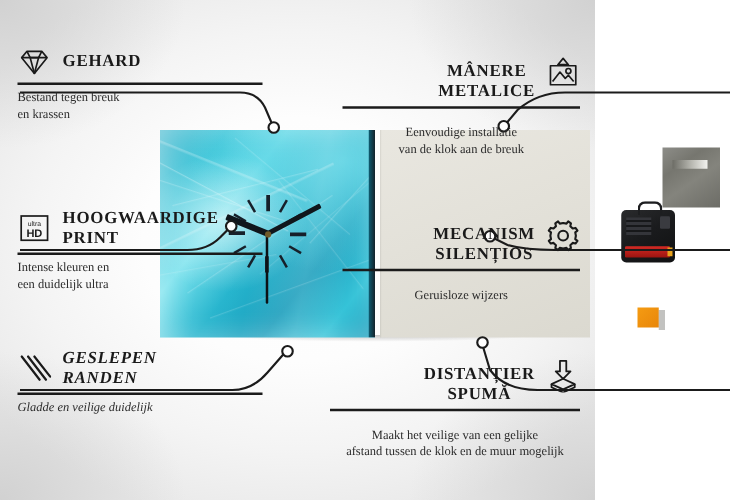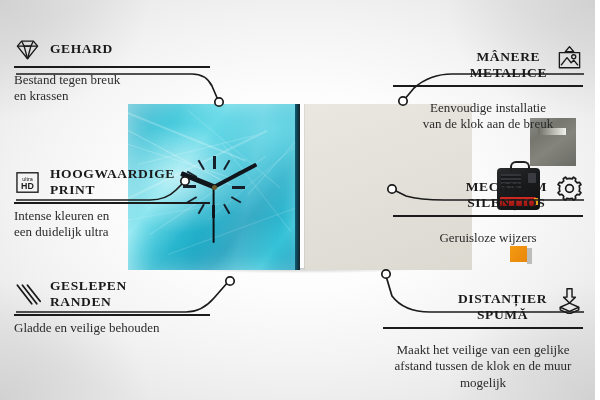--- a/index.html
+++ b/index.html
@@ -2,21 +2,21 @@
 <html><head>
 <meta charset="utf-8">
 <style>
   html,body{margin:0;padding:0;}
   body{
     width:600px;height:400px;overflow:hidden;
     font-family:"Liberation Serif", serif;
     background:#ffffff;
   }
   #stage{
-    position:relative;width:595px;height:400px;
+    position:relative;width:476px;height:400px;
     background:
       radial-gradient(ellipse 62% 58% at 50% 48%, #ffffff 0%, #fdfdfd 42%, #f4f4f4 72%, #e9e9e9 100%);
   }
   .corner-shade{position:absolute;width:150px;height:120px;pointer-events:none;}
   .cs-tl{left:0;top:0;background:radial-gradient(ellipse at 0% 0%, rgba(190,190,190,.55), rgba(255,255,255,0) 70%);}
   .cs-tr{right:0;top:0;background:radial-gradient(ellipse at 100% 0%, rgba(190,190,190,.55), rgba(255,255,255,0) 70%);}
   .cs-bl{left:0;bottom:0;background:radial-gradient(ellipse at 0% 100%, rgba(190,190,190,.55), rgba(255,255,255,0) 70%);}
   .cs-br{right:0;bottom:0;background:radial-gradient(ellipse at 100% 100%, rgba(190,190,190,.55), rgba(255,255,255,0) 70%);}
 
   
@@ -80,28 +80,28 @@
 
   
   .feat{position:absolute;width:196px;}
   .feat .head{display:flex;align-items:center;gap:9px;}
   .feat.right .head{justify-content:flex-end;}
   .feat .title{
     font-size:13.5px;letter-spacing:.6px;line-height:1.22;
     color:#1a1a1a;text-transform:uppercase;font-weight:700;
   }
   .feat .rule{height:1.6px;background:#1b1b1b;margin:3px 0 4px;}
-  .feat .desc{font-size:13px;line-height:1.3;color:#2b2b2b;}
+  .feat .desc{font-size:10px;line-height:1.3;color:#2b2b2b;}
   .feat.right .title,.feat.right .desc{text-align:center;margin-top:13px;}
   .ic{width:27px;height:27px;flex:0 0 27px;}
   .ic svg{display:block;width:27px;height:27px;}
 
   #f-glass{left:14px;top:36px;}
   #f-print{left:14px;top:166px;}
-  #f-edges{left:14px;top:278px;}
+  #f-edges{left:14px;top:278px;font-style:italic;}
   #f-hooks{right:12px;top:36px;width:190px;}
   #f-mech{right:12px;top:166px;width:190px;}
   #f-spacer{right:12px;top:278px;width:190px;}
   #f-spacer{width:200px;}
 </style>
 </head>
 <body>
 
 <div id="stage">
 
@@ -263,21 +263,21 @@
         </g>
           </svg>
       </span>
       <div class="title">
         <div>GESLEPEN</div>
         <div>RANDEN</div>
       </div>
     </div>
     <div class="rule"></div>
     <div class="desc">
-      <div>Gladde en veilige behouden</div>
+      <div>Gladde en veilige duidelijk</div>
     </div>
   </div>
 
   <div class="feat right" id="f-hooks">
     <div class="head">
       <div class="title">
         <div>MÂNERE</div>
         <div>METALICE</div>
       </div>
       <span class="ic">

